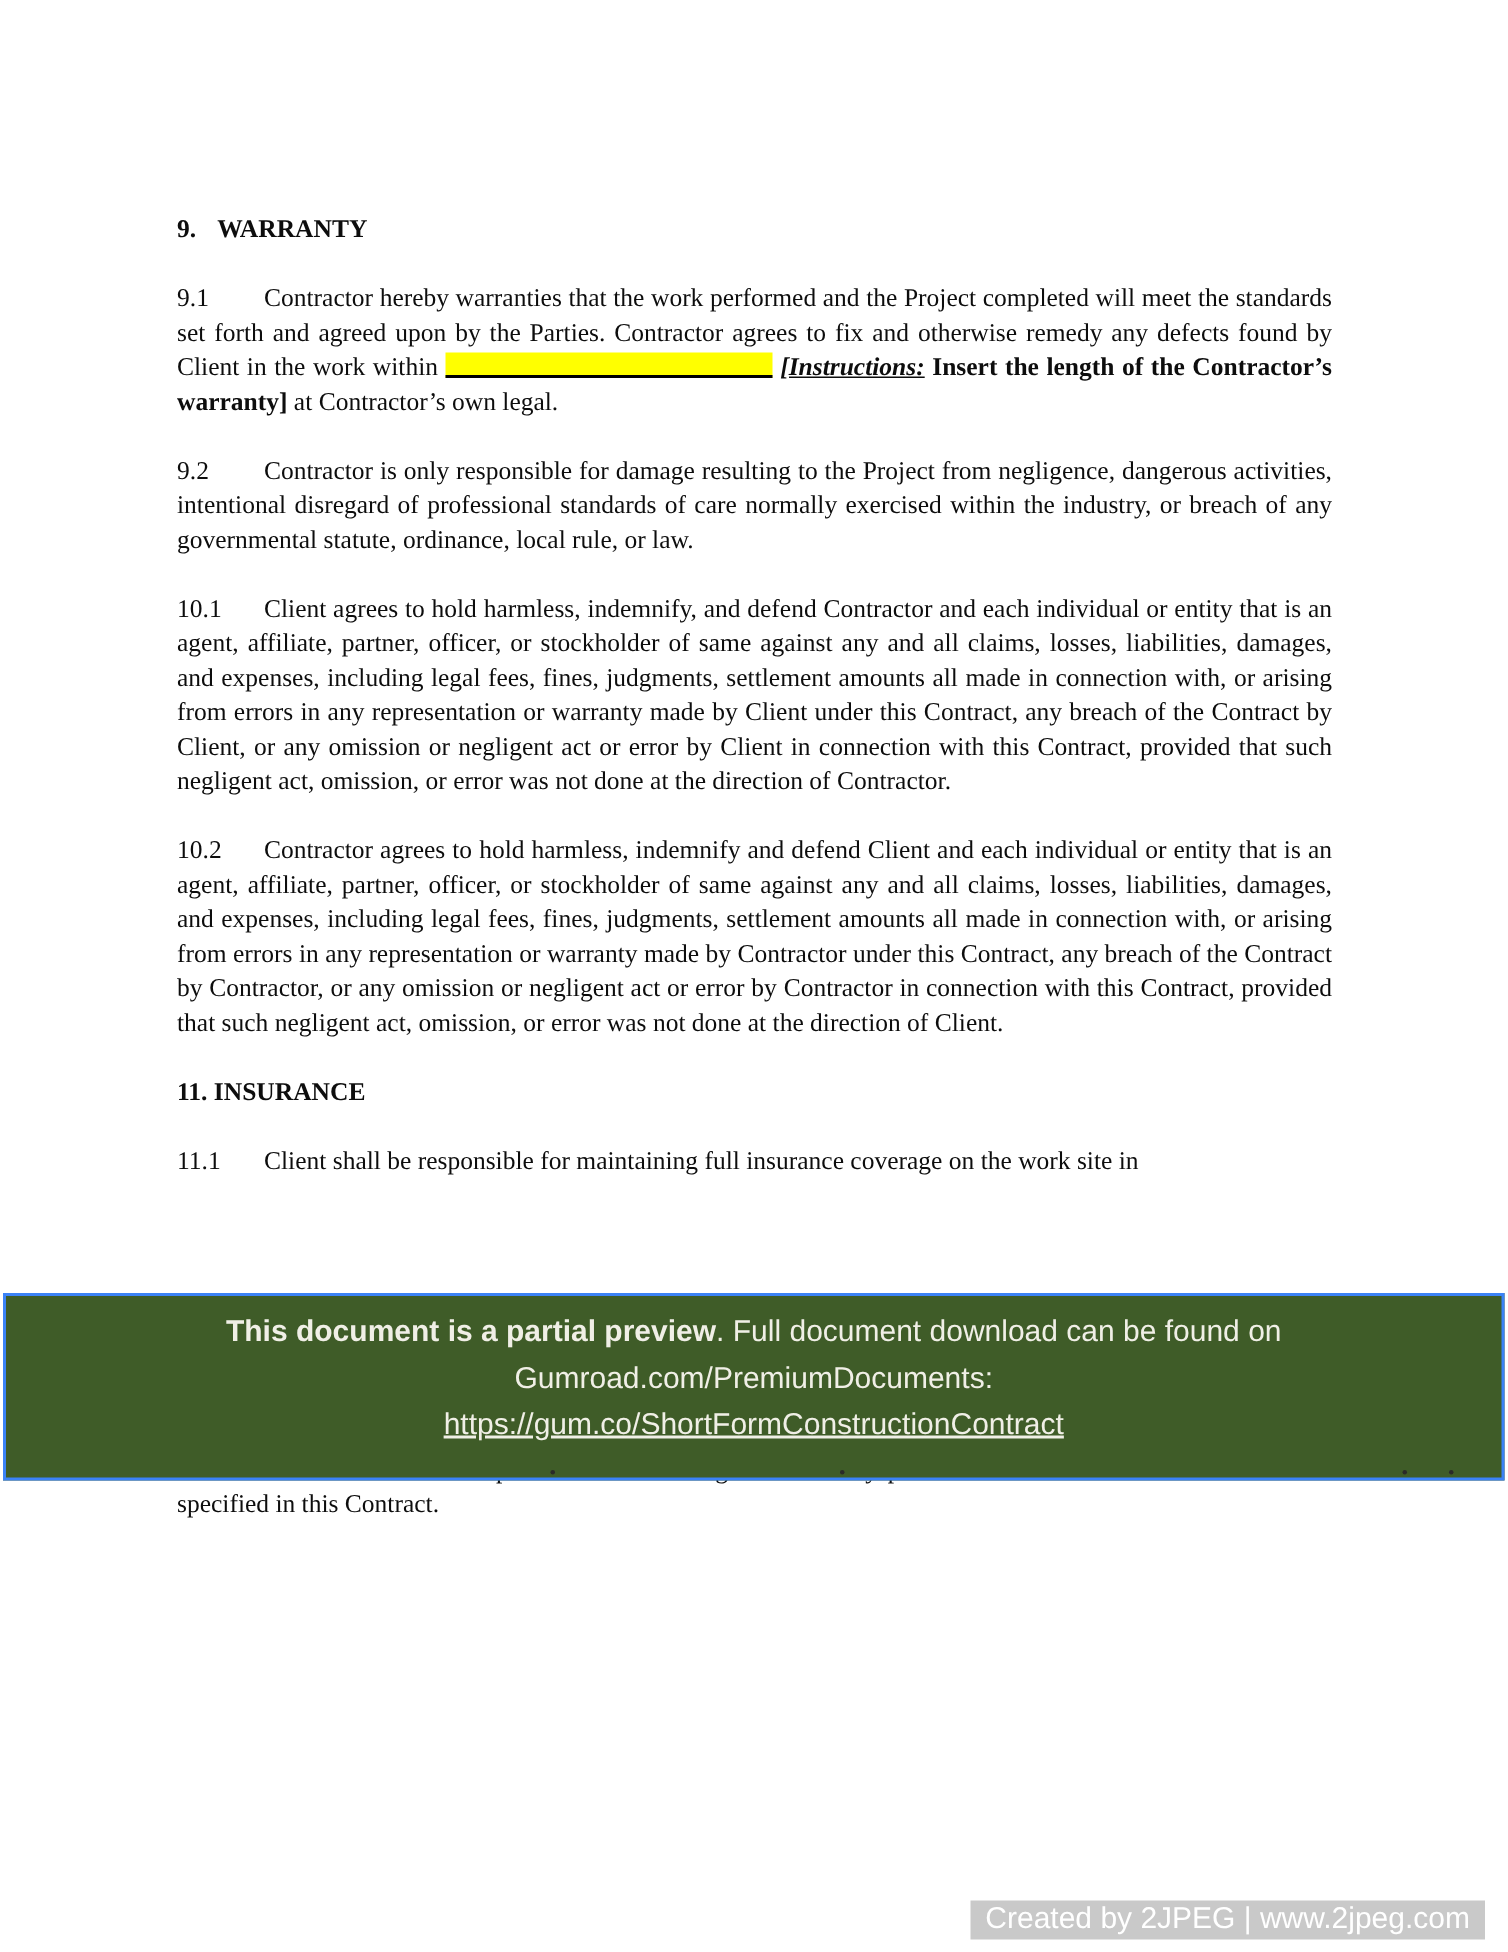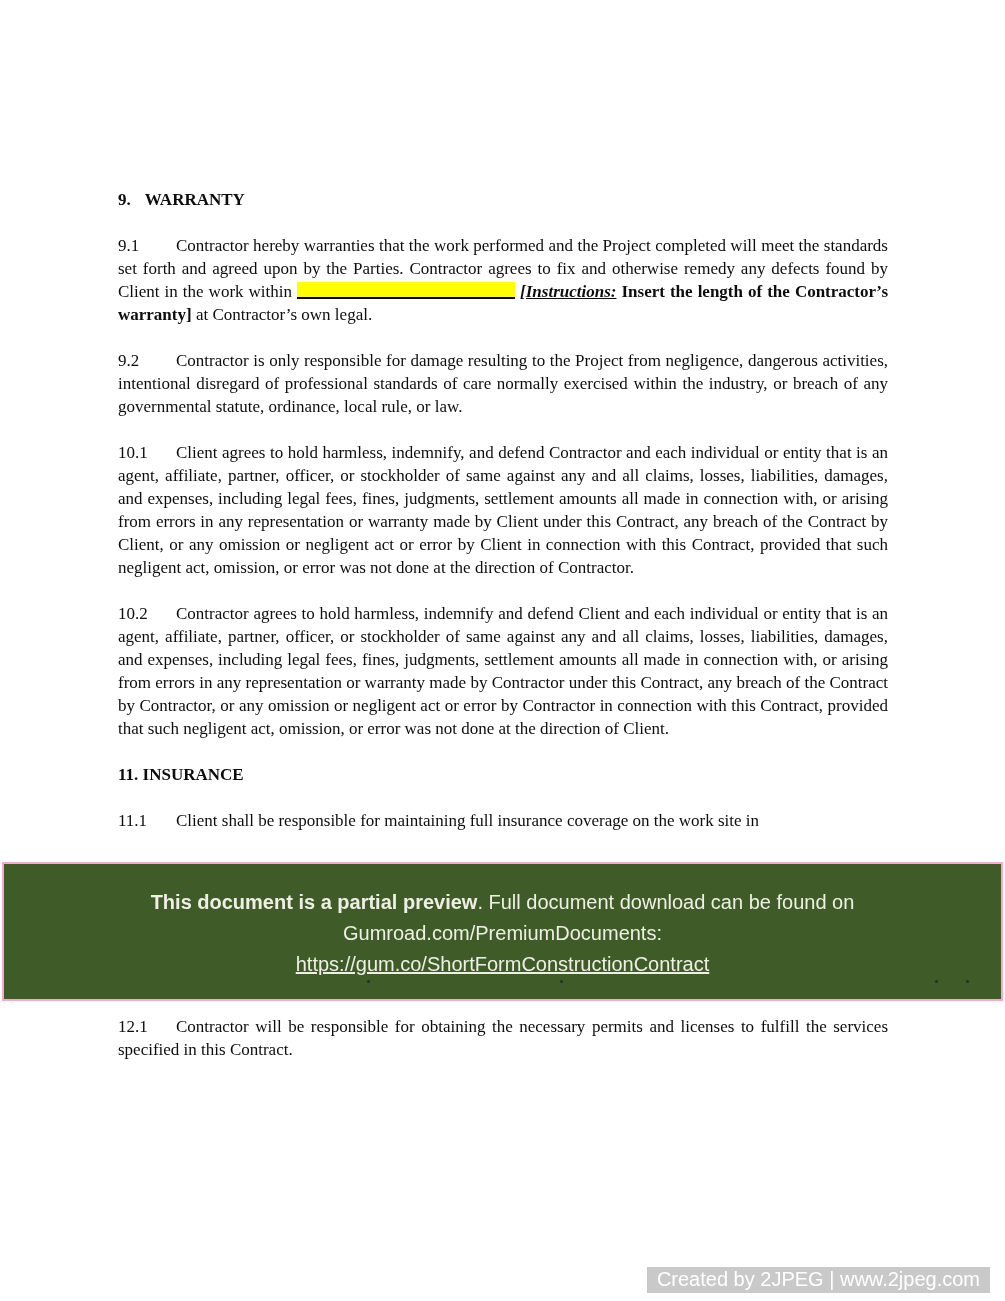--- a/index.html
+++ b/index.html
@@ -10,21 +10,20 @@
     overflow: hidden;
     font-family: "Liberation Serif", serif;
   }
   .doc {
     position: absolute;
     left: 118px; top: 0;
     width: 770px;
     font-size: 17px;
     line-height: 23px;
     color: #0d0d0d;
-    margin-top: 47px;
   }
   .heading {
     font-weight: bold;
     margin: 23px 0 0 0;
     font-size: 17px;
     line-height: 23px;
     text-align: left;
   }
   .heading.first { margin-top: 141px; }
   .heading.after-banner { margin-top: 137px; }
@@ -44,27 +43,27 @@
   .bi { font-weight: bold; font-style: italic; text-decoration: underline; }
   .b { font-weight: bold; }
   .clip-line { 
     white-space: nowrap; overflow: hidden;
   }
   .banner {
     position: absolute;
     left: 2px; top: 862px;
     width: 997px; height: 112px;
     background: #3f5c28;
-    border: 2px solid #f9a8d4;
+    border: 2px solid #3b82f6;
     text-align: center;
     font-family: "Liberation Sans", sans-serif;
     font-size: 20px;
     line-height: 31px;
     color: #f0efe6;
-    padding-top: 23px;
+    padding-top: 9px;
     box-sizing: content-box;
   }
   .banner .lead { font-weight: bold; }
   .banner a, .banner .link {
     color: #f0efe6;
     text-decoration: underline;
     cursor: pointer;
   }
   .remnant-dot {
     position: absolute;

